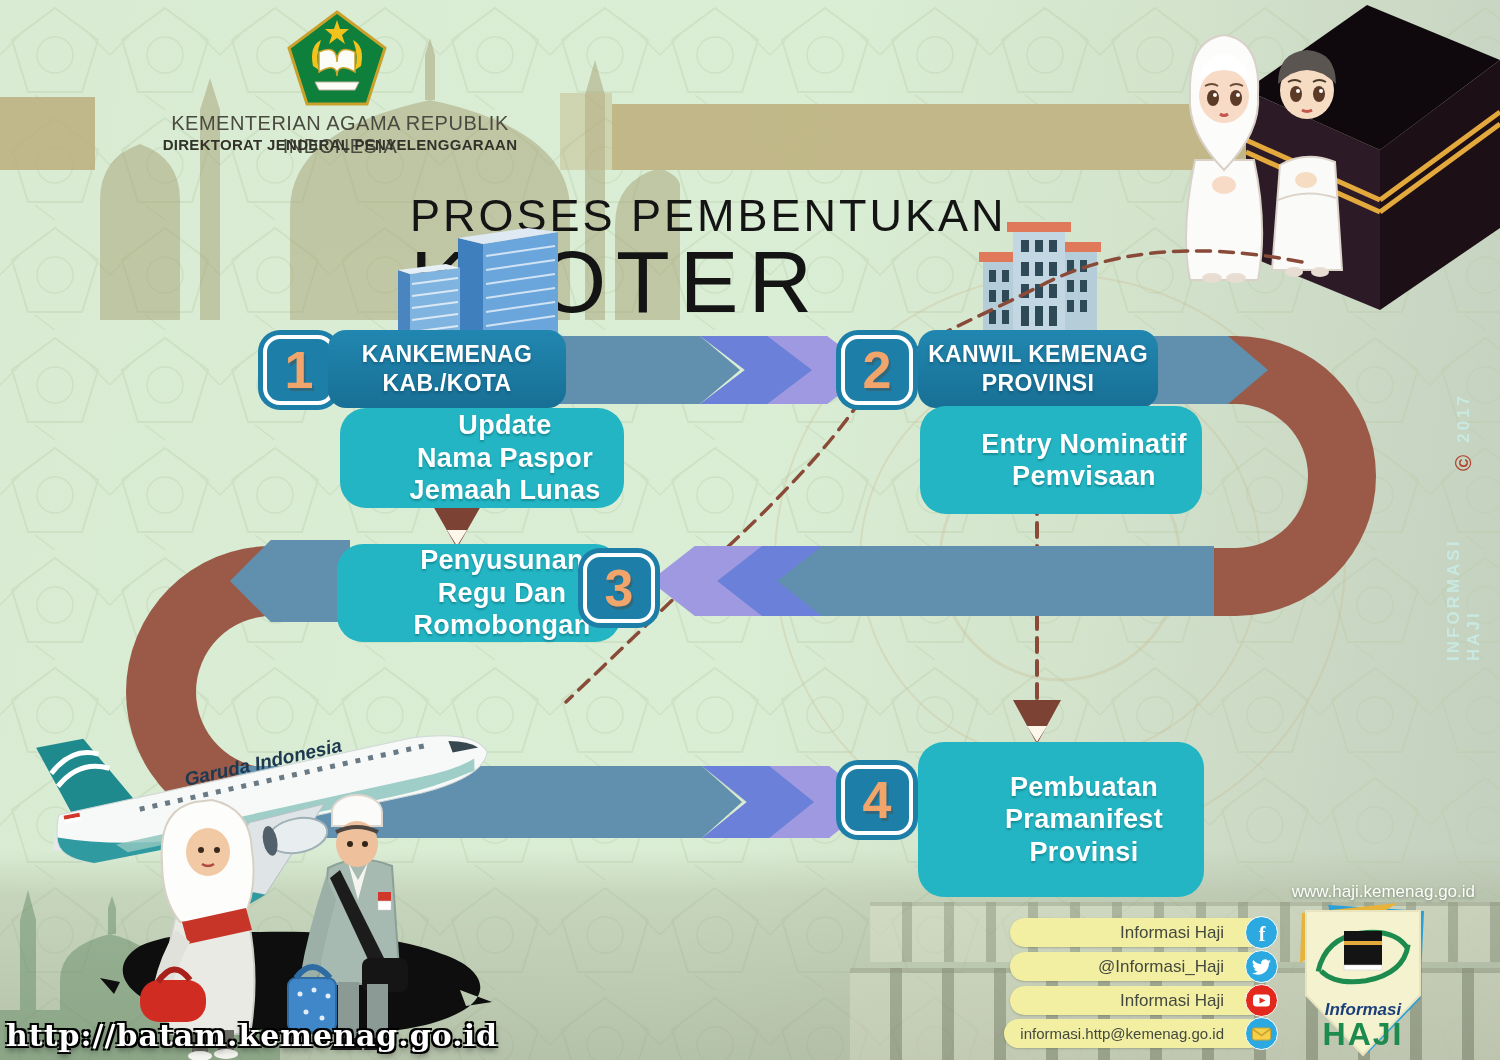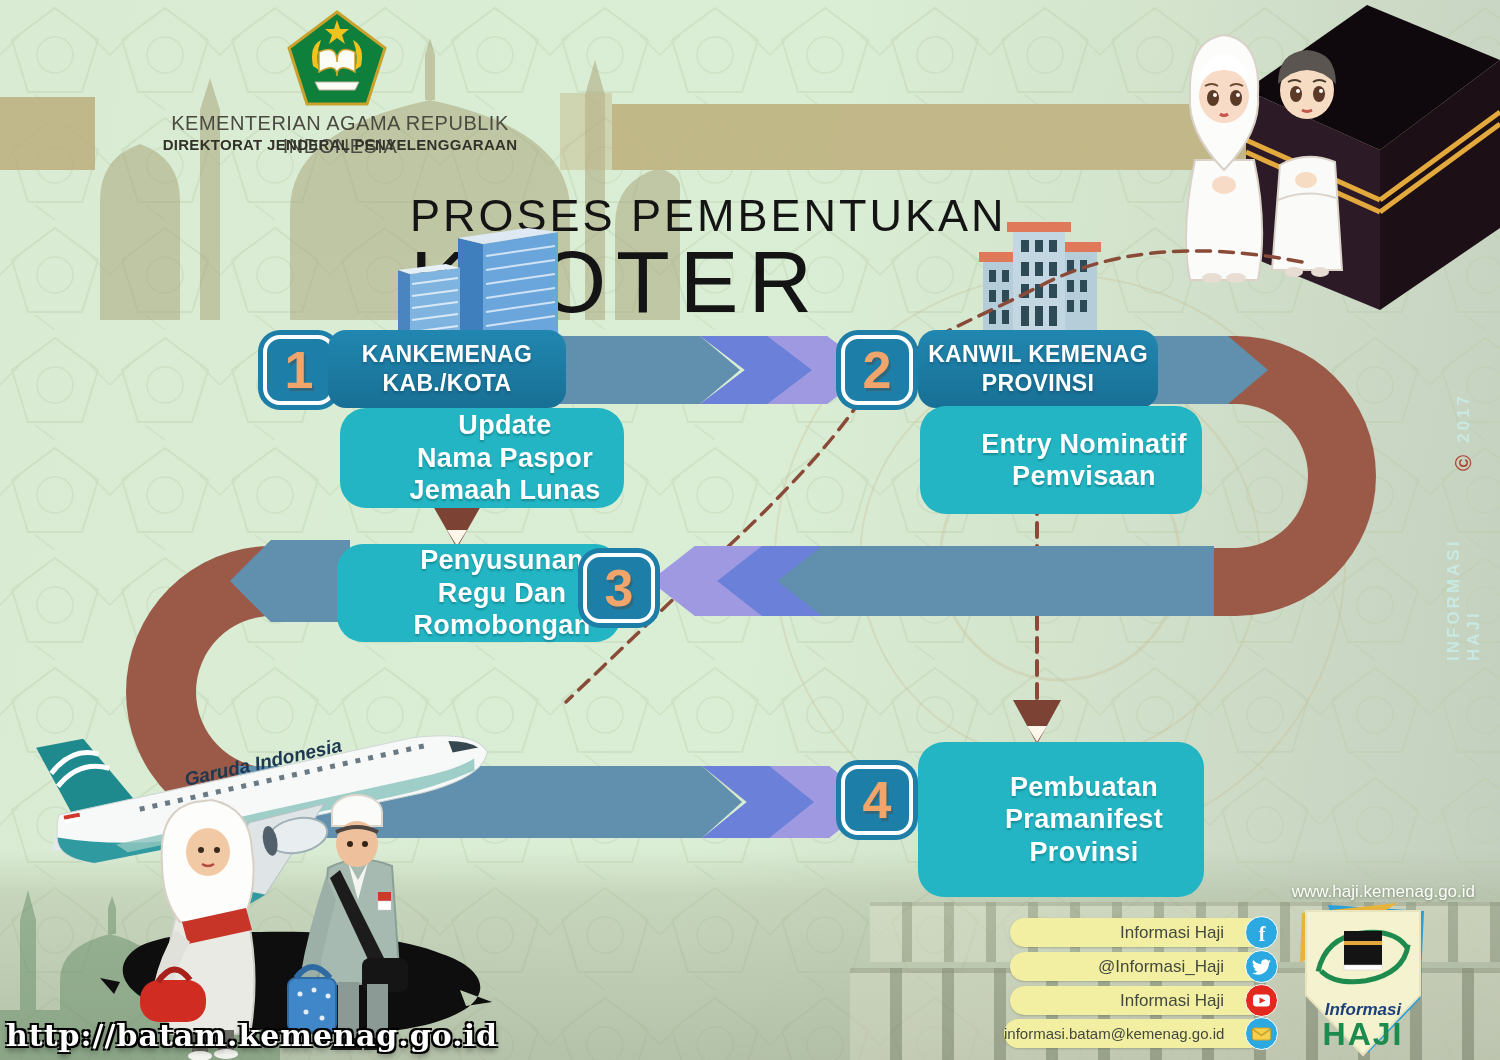--- a/index.html
+++ b/index.html
@@ -383,21 +383,21 @@
   </div>
   <div class="abs pill" style="left:1010px;top:986px;width:254px;">
     <span>Informasi Haji</span>
     <svg class="picon" viewBox="0 0 33 33">
       <circle cx="16.5" cy="16.5" r="16" fill="#e3281e" stroke="#fff" stroke-width="1"></circle>
       <rect x="8" y="10.5" width="17" height="12" rx="3.5" fill="#fff"></rect>
       <path d="M14.5 13.5 L20.5 16.5 L14.5 19.5 Z" fill="#e3281e"></path>
     </svg>
   </div>
   <div class="abs pill pill-small" style="left:1004px;top:1019px;width:260px;">
-    <span>informasi.batam@kemenag.go.id</span>
+    <span>informasi.http@kemenag.go.id</span>
     <svg class="picon" viewBox="0 0 33 33">
       <circle cx="16.5" cy="16.5" r="16" fill="#2ba9e0" stroke="#fff" stroke-width="1"></circle>
       <rect x="7.5" y="11" width="18" height="12" rx="2" fill="#f7d04b" stroke="#caa52f"></rect>
       <path d="M7.5 12 L16.5 18.5 L25.5 12" fill="none" stroke="#caa52f" stroke-width="1.6"></path>
     </svg>
   </div>
 
   <svg class="abs" style="left:1298px;top:903px;z-index:11;" width="130" height="158" viewBox="0 0 130 158">
     <polygon points="30,2 126,8 122,96 70,150" fill="#2a9fd8"></polygon>
     <polygon points="4,10 100,0 40,36 2,60" fill="#e8b33a"></polygon>

